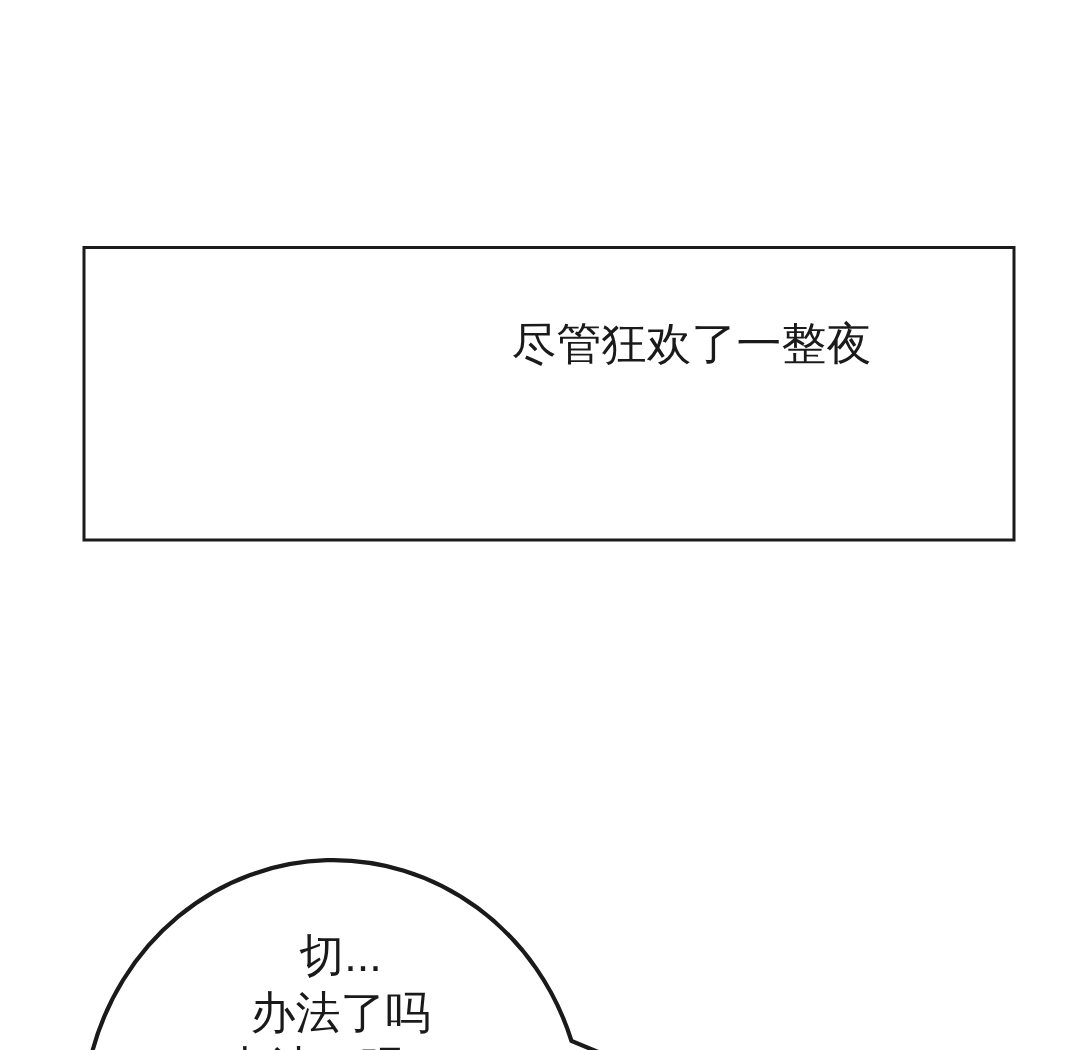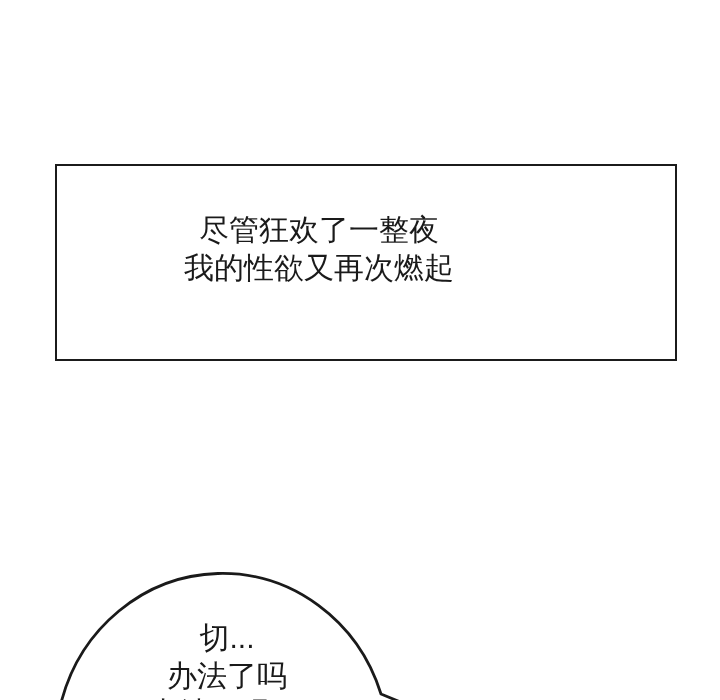--- a/index.html
+++ b/index.html
@@ -24,21 +24,21 @@
     height: 193px;  
     border: 2px solid #1b1b1b;
     background: #ffffff;
     box-sizing: content-box;
   }
   .narration-text {
     position: absolute;
     left: 57px;
     top: 211px;
     width: 524px;
-    text-align: center;
+    text-align: right;
   }
   .nline {
     font-size: 30px;
     line-height: 37.5px;
     white-space: nowrap;
     color: #1a1a1a;
   }
   .bubble-svg {
     position: absolute;
     left: 0;
@@ -61,21 +61,20 @@
   }
 </style>
 </head>
 <body>
 
 <div class="page">
 
   <div class="narration-box"></div>
   <div class="narration-text">
     <div class="nline">尽管狂欢了一整夜</div>
-    <div class="nline">我的性欲又再次燃起</div>
   </div>
 
   <svg class="bubble-svg" viewBox="0 0 720 700" xmlns="http://www.w3.org/2000/svg" aria-hidden="true">
     <path d="M 61 703 A 167 175 0 0 1 381 694 L 415 708" fill="#ffffff" stroke="#1a1a1a" stroke-width="2.8" stroke-linejoin="miter" stroke-linecap="round"></path>
   </svg>
 
   <div class="bubble-text">
     <div class="bline">切...</div>
     <div class="bline">办法了吗</div>
     <div class="bline">办法了吗..?</div>

